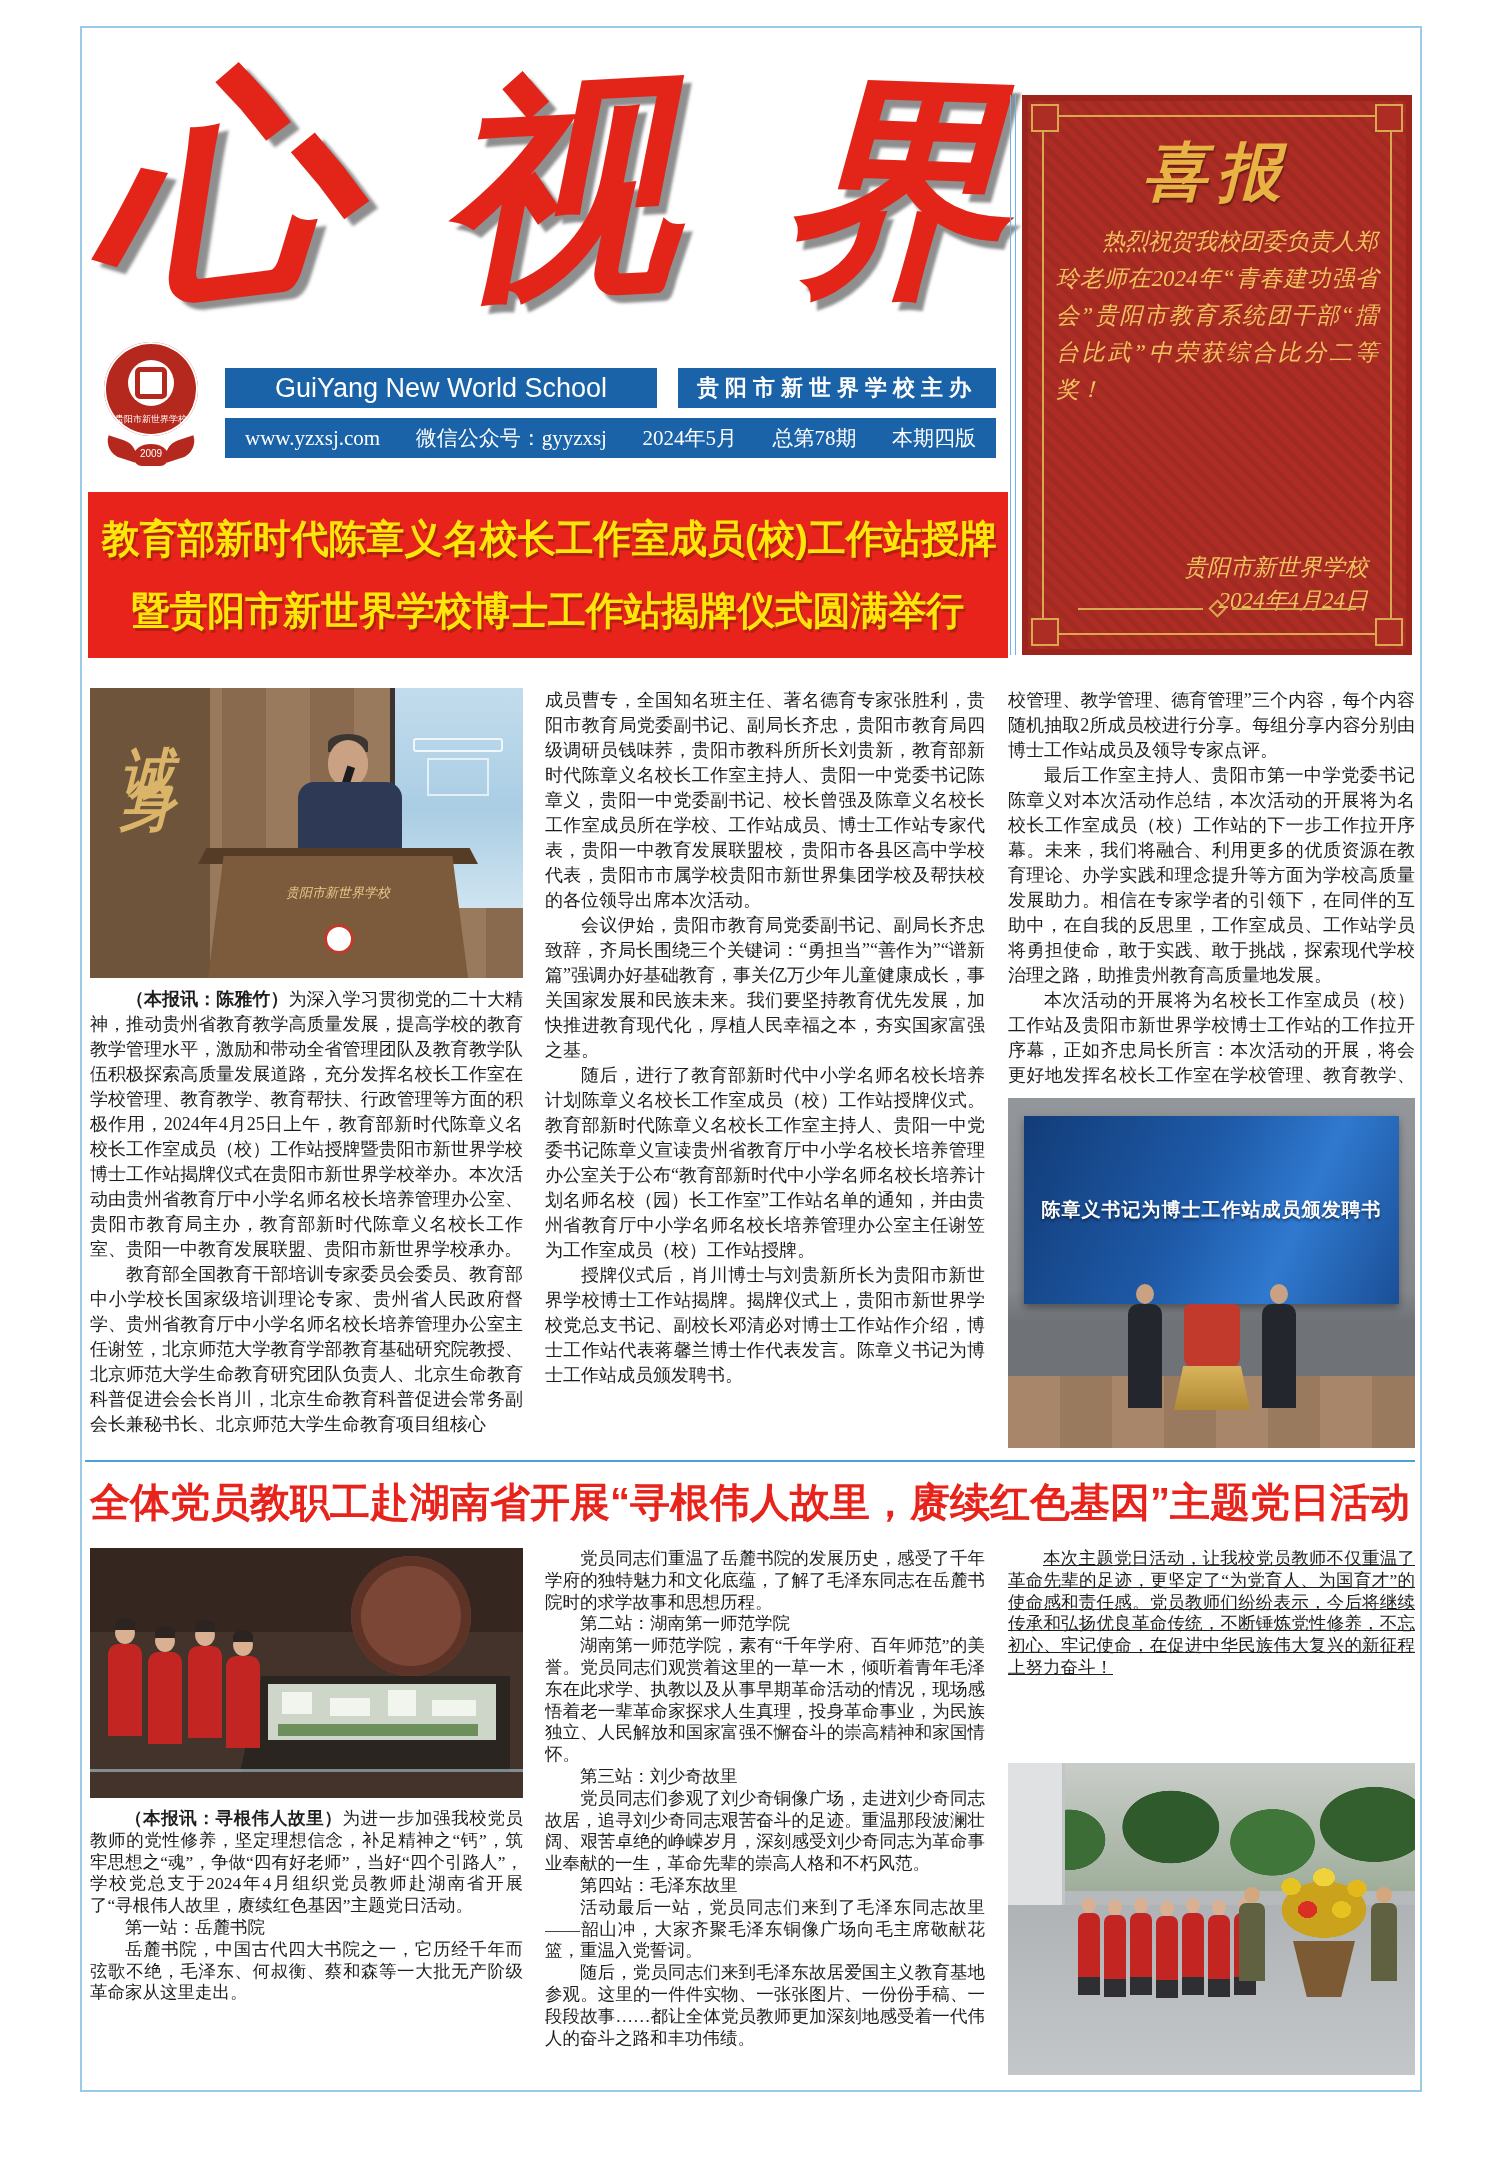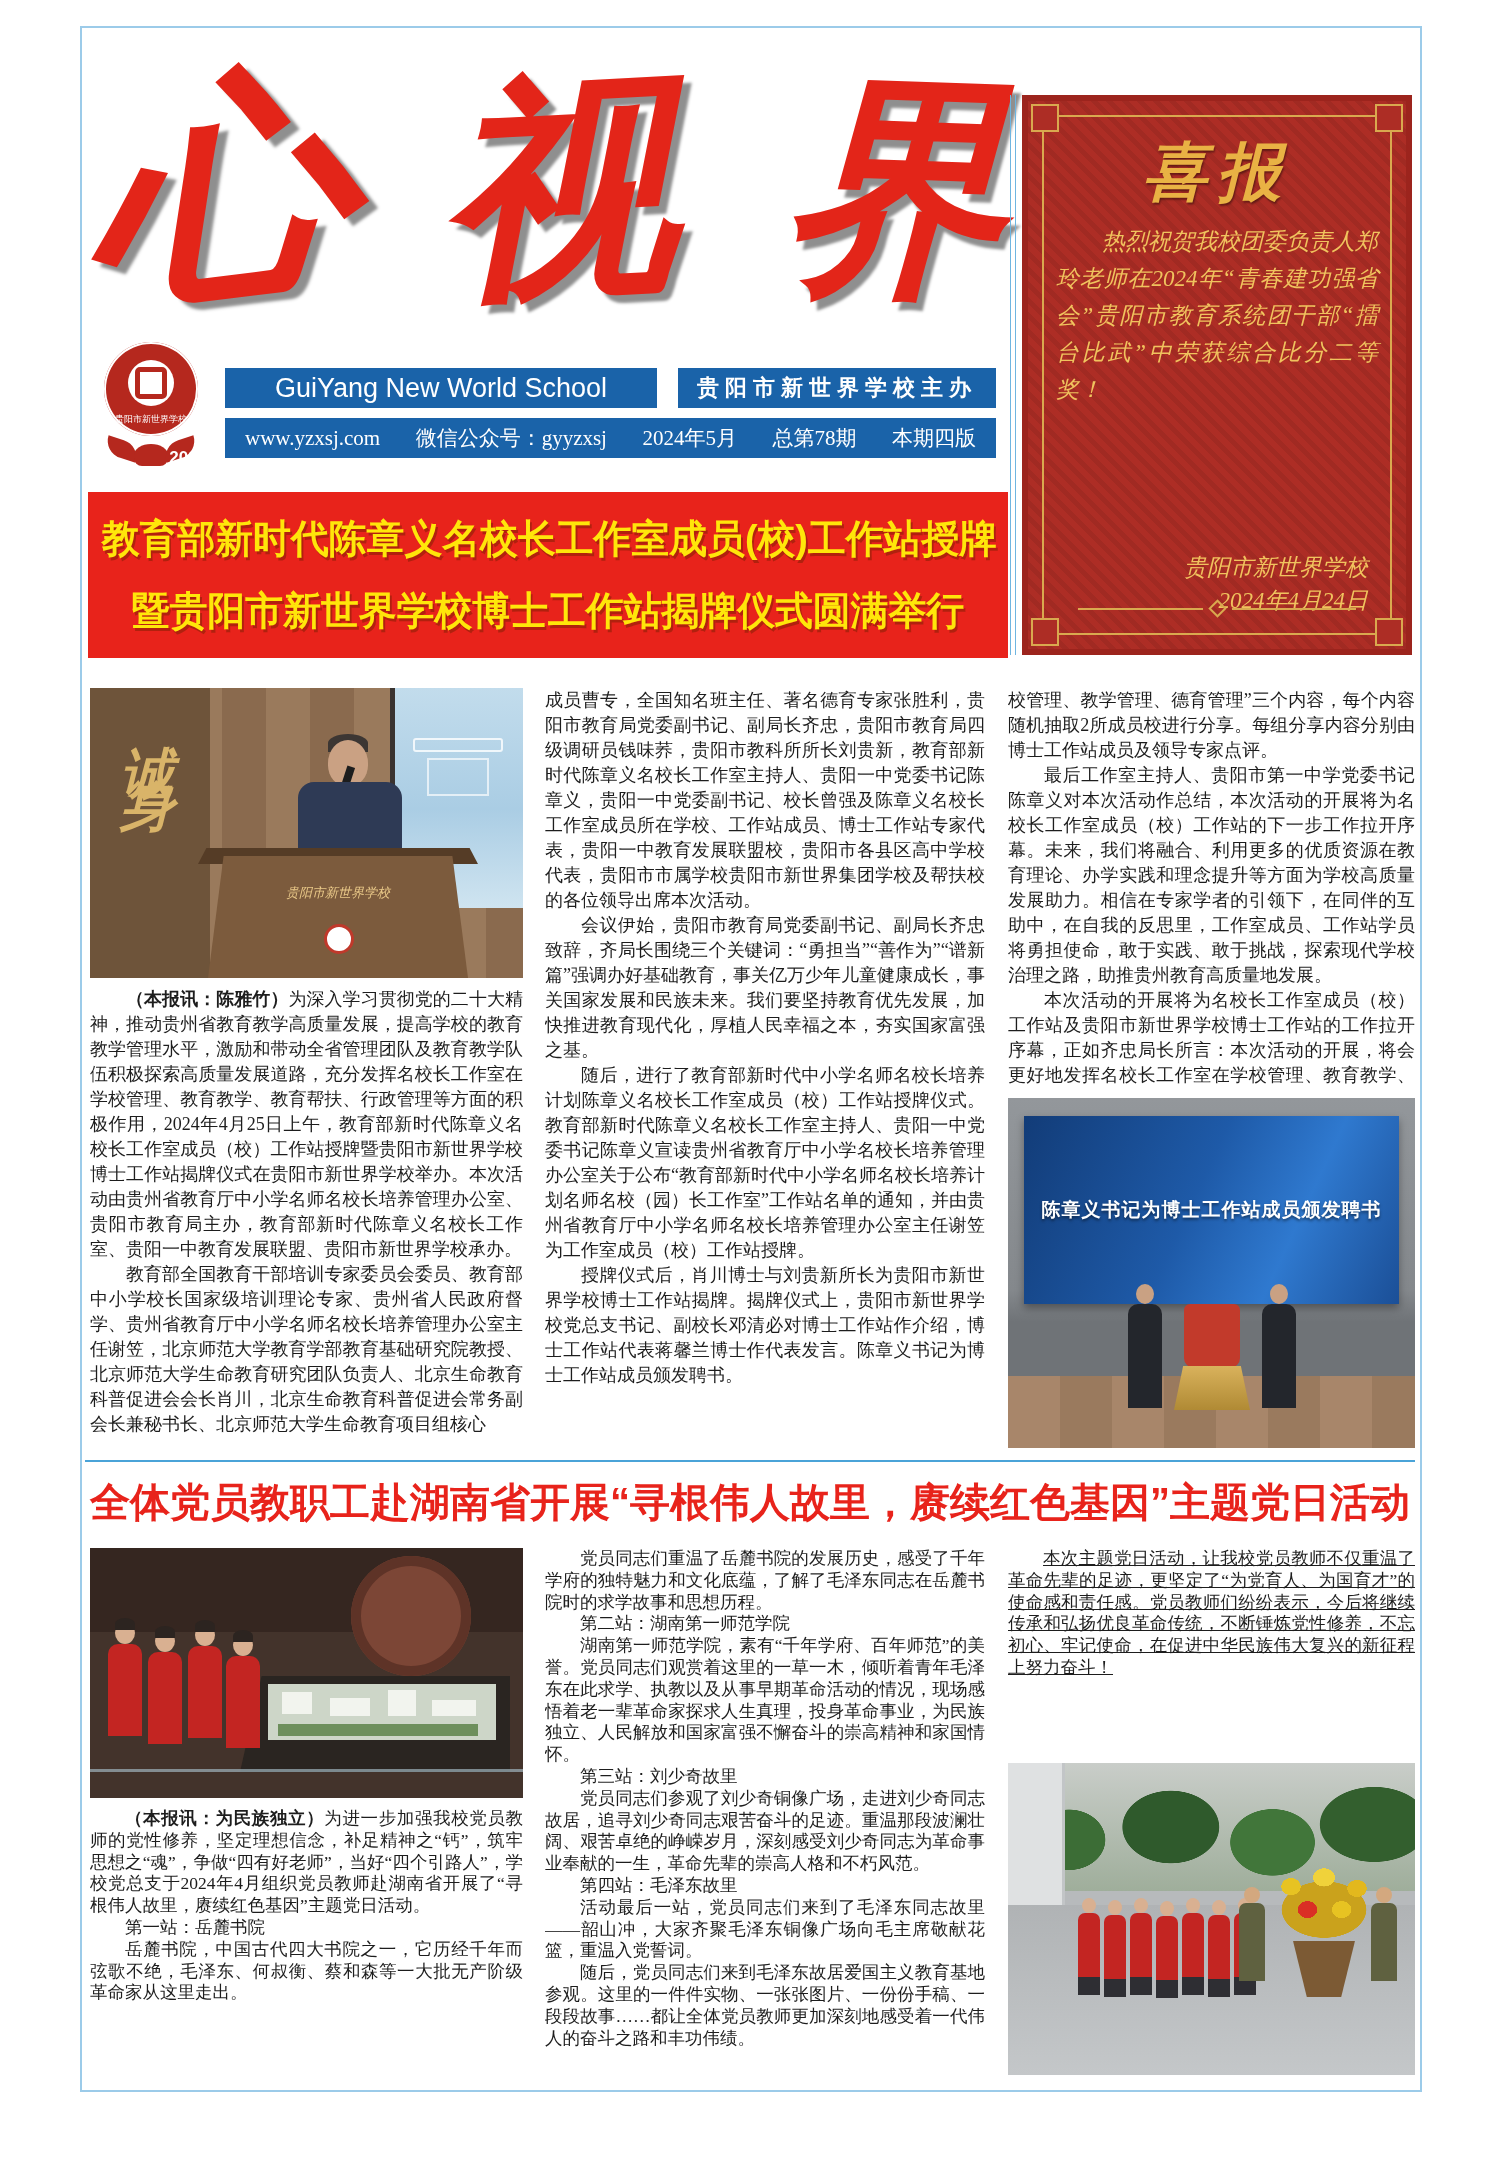--- a/index.html
+++ b/index.html
@@ -18,21 +18,21 @@
   .logo{position:absolute;left:95px;top:342px;width:112px;height:136px;text-align:center;}
   .logo-circle{width:94px;height:94px;border-radius:50%;background:#b5281e;margin:0 auto;position:relative;box-shadow:0 0 0 2px #fff inset;}
   .logo-inner{position:absolute;left:24px;top:18px;width:46px;height:46px;background:#fff;border-radius:50%;display:flex;align-items:center;justify-content:center;}
   .logo-glyph{width:22px;height:22px;border:5px solid #b5281e;border-radius:5px;}
   .logo-cn{position:absolute;left:0;right:0;bottom:12px;color:#fff;font-size:9px;line-height:9px;letter-spacing:0;}
   .logo-petals{position:relative;height:30px;margin-top:2px;}
   .petal{position:absolute;width:34px;height:18px;background:#b5281e;border-radius:0 18px 0 18px;top:2px;}
   .petal.l{left:10px;transform:rotate(18deg);}
   .petal.r{right:10px;transform:rotate(-18deg) scaleX(-1);}
   .petal.c{left:39px;width:34px;height:22px;border-radius:50% 50% 8px 8px;top:6px;}
-  .logo-year{position:absolute;left:0;right:0;top:10px;color:#fff;font-size:17px;font-weight:bold;font-family:"Liberation Sans",sans-serif;text-align:right;}
+  .logo-year{position:absolute;left:0;right:0;top:10px;color:#fff;font-size:10px;font-weight:normal;font-family:"Liberation Sans",sans-serif;}
 
   .bar{position:absolute;background:#1a63a9;color:#fff;display:flex;align-items:center;}
   .bar-en{left:225px;top:368px;width:432px;height:40px;justify-content:center;
           font-family:"Liberation Sans","DejaVu Sans",sans-serif;font-size:27px;}
   .bar-org{left:678px;top:368px;width:318px;height:40px;justify-content:center;font-weight:bold;font-size:22px;letter-spacing:6px;}
   .bar-info{left:225px;top:418px;width:771px;height:40px;font-size:21px;padding:0 20px;box-sizing:border-box;justify-content:space-between;}
 
   
   .gn{position:absolute;left:1022px;top:95px;width:390px;height:560px;background:#ad2d25;
       background-image:repeating-linear-gradient(45deg,rgba(0,0,0,0.07) 0 5px,rgba(0,0,0,0) 5px 11px);
@@ -286,21 +286,21 @@
           <div class="h"></div>
           <div class="hr"></div>
         </div>
       <div class="ph3-fig" style="left:136px;top:108px;">
           <div class="h"></div>
           <div class="hr"></div>
         </div>
       <div class="ph3-rail"></div>
     </div>
     <div class="coltext" style="margin-top:10px;height:267px;">
-        <p><strong>（本报讯：为民族独立）</strong>为进一步加强我校党员教师的党性修养，坚定理想信念，补足精神之“钙”，筑牢思想之“魂”，争做“四有好老师”，当好“四个引路人”，学校党总支于2024年4月组织党员教师赴湖南省开展了“寻根伟人故里，赓续红色基因”主题党日活动。</p>
+        <p><strong>（本报讯：寻根伟人故里）</strong>为进一步加强我校党员教师的党性修养，坚定理想信念，补足精神之“钙”，筑牢思想之“魂”，争做“四有好老师”，当好“四个引路人”，学校党总支于2024年4月组织党员教师赴湖南省开展了“寻根伟人故里，赓续红色基因”主题党日活动。</p>
         <p>第一站：岳麓书院</p>
         <p>岳麓书院，中国古代四大书院之一，它历经千年而弦歌不绝，毛泽东、何叔衡、蔡和森等一大批无产阶级革命家从这里走出。</p>
       </div>
   </div>
 
   <div class="col a2" style="left:545px;top:1548px;width:440px;">
     <div class="coltext" style="height:527px;">
         <p>党员同志们重温了岳麓书院的发展历史，感受了千年学府的独特魅力和文化底蕴，了解了毛泽东同志在岳麓书院时的求学故事和思想历程。</p>
         <p>第二站：湖南第一师范学院</p>
         <p>湖南第一师范学院，素有“千年学府、百年师范”的美誉。党员同志们观赏着这里的一草一木，倾听着青年毛泽东在此求学、执教以及从事早期革命活动的情况，现场感悟着老一辈革命家探求人生真理，投身革命事业，为民族独立、人民解放和国家富强不懈奋斗的崇高精神和家国情怀。</p>

